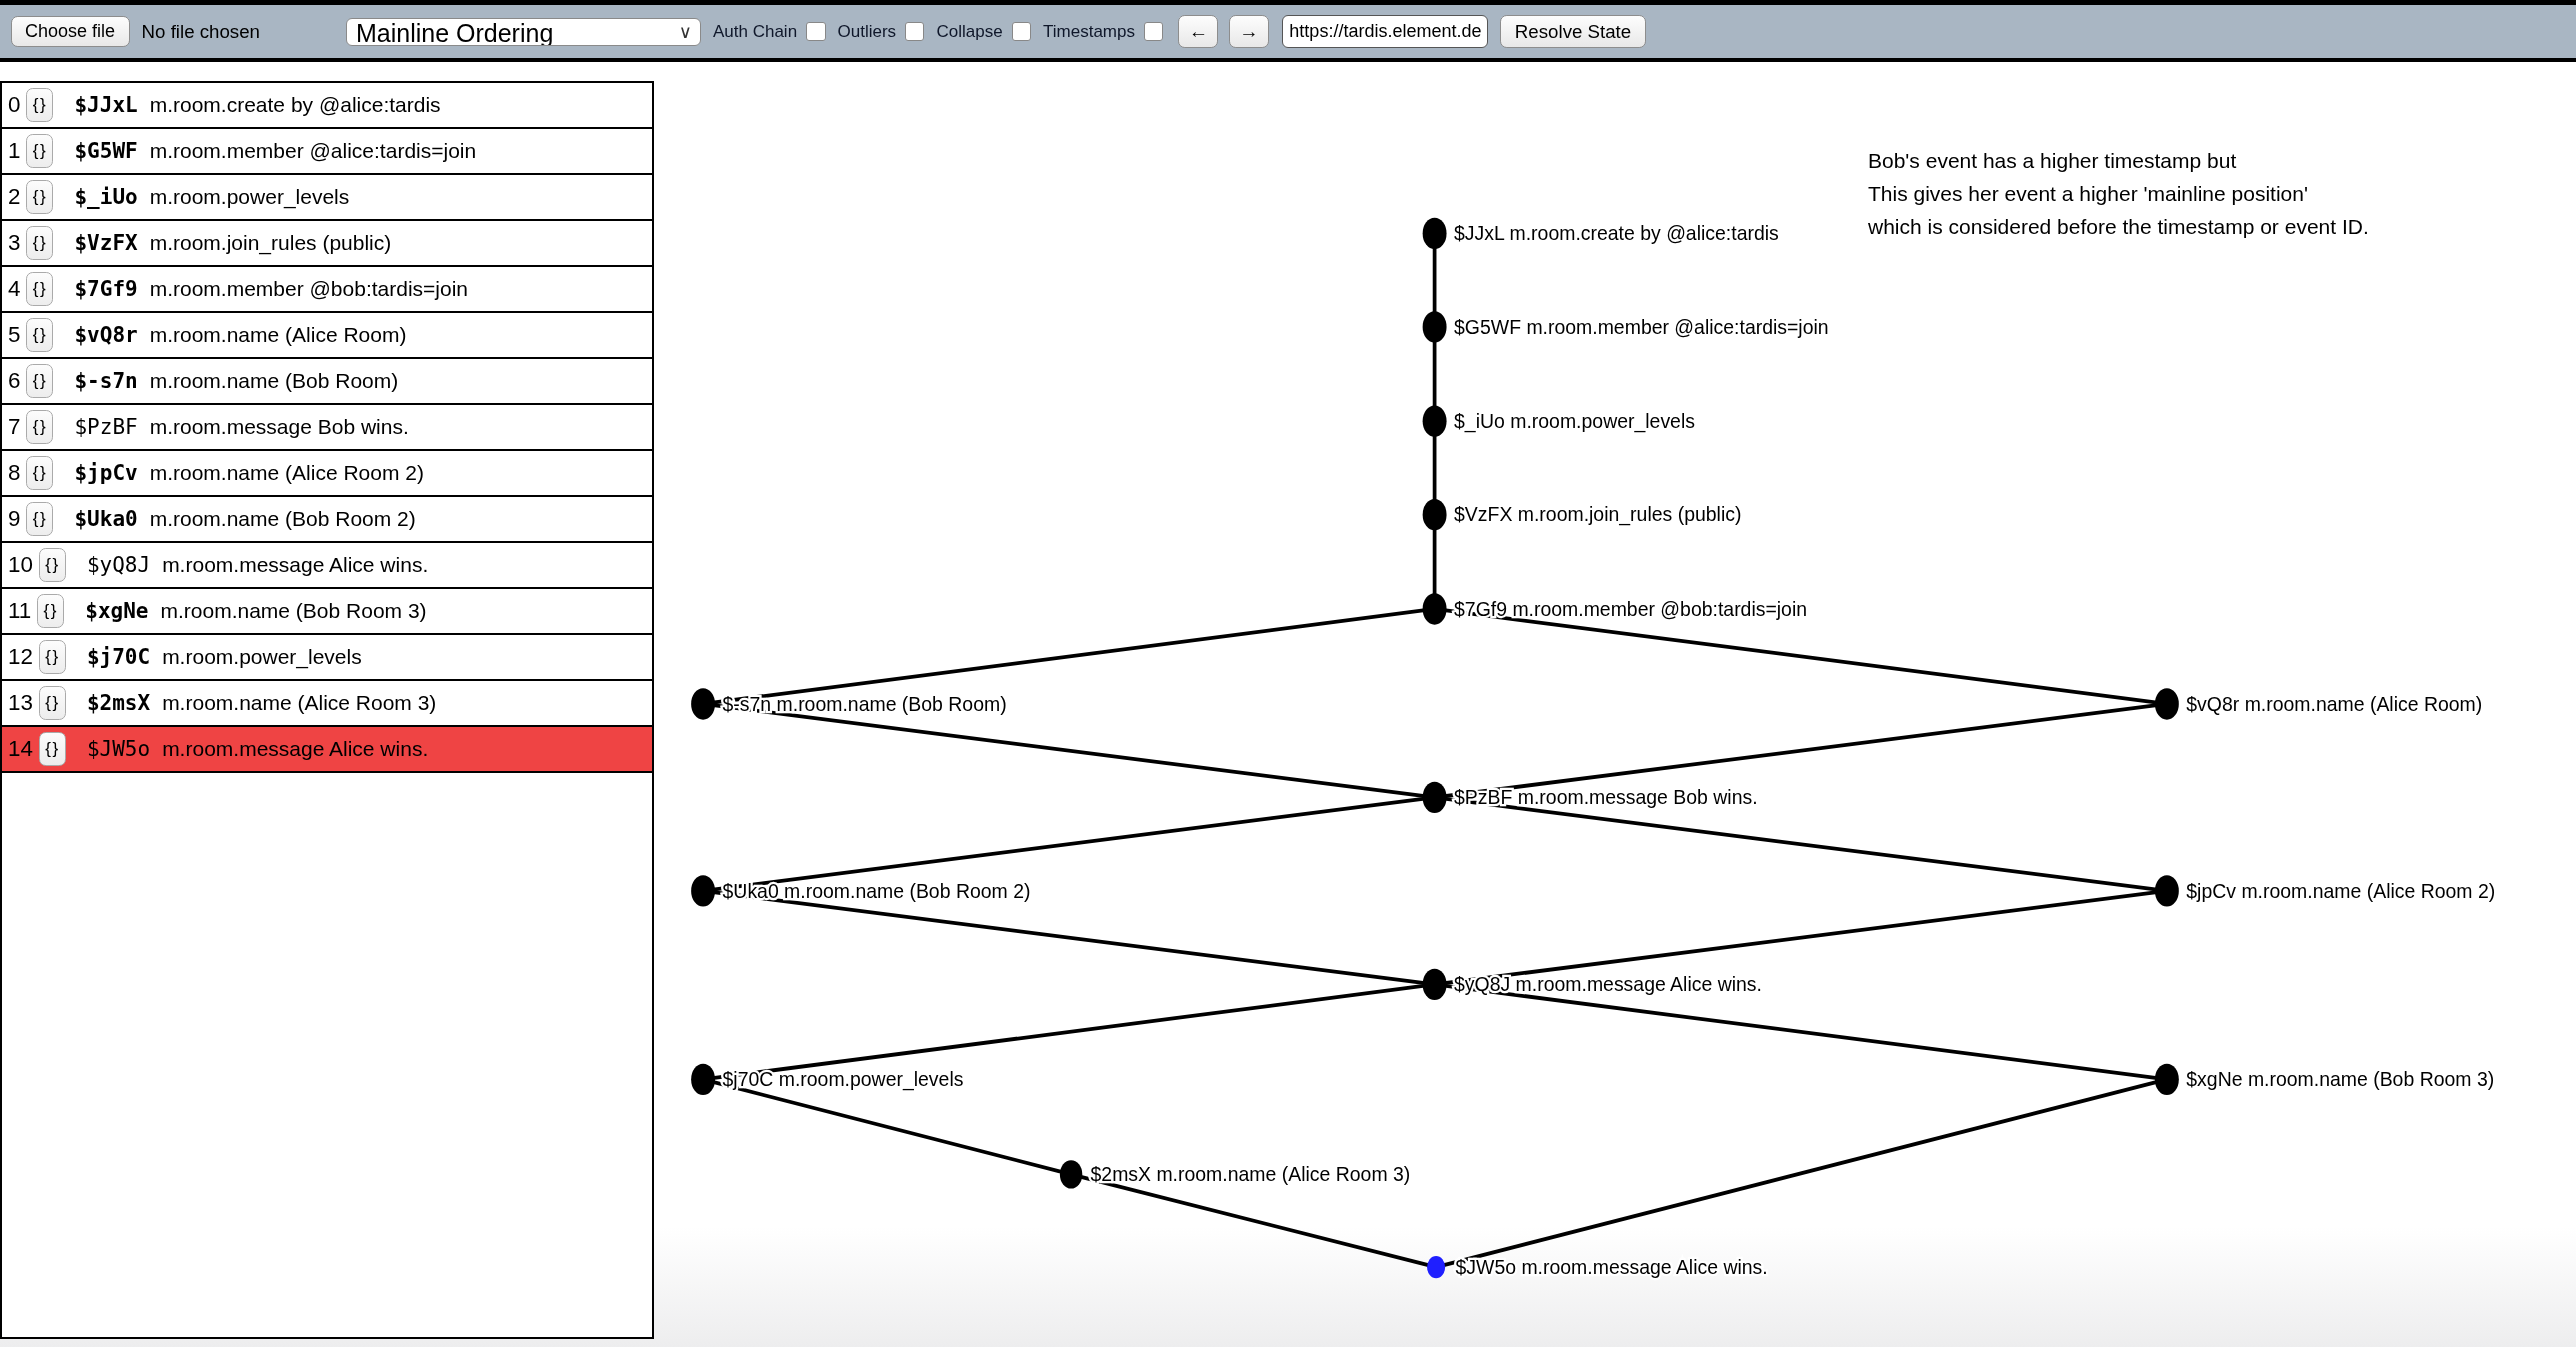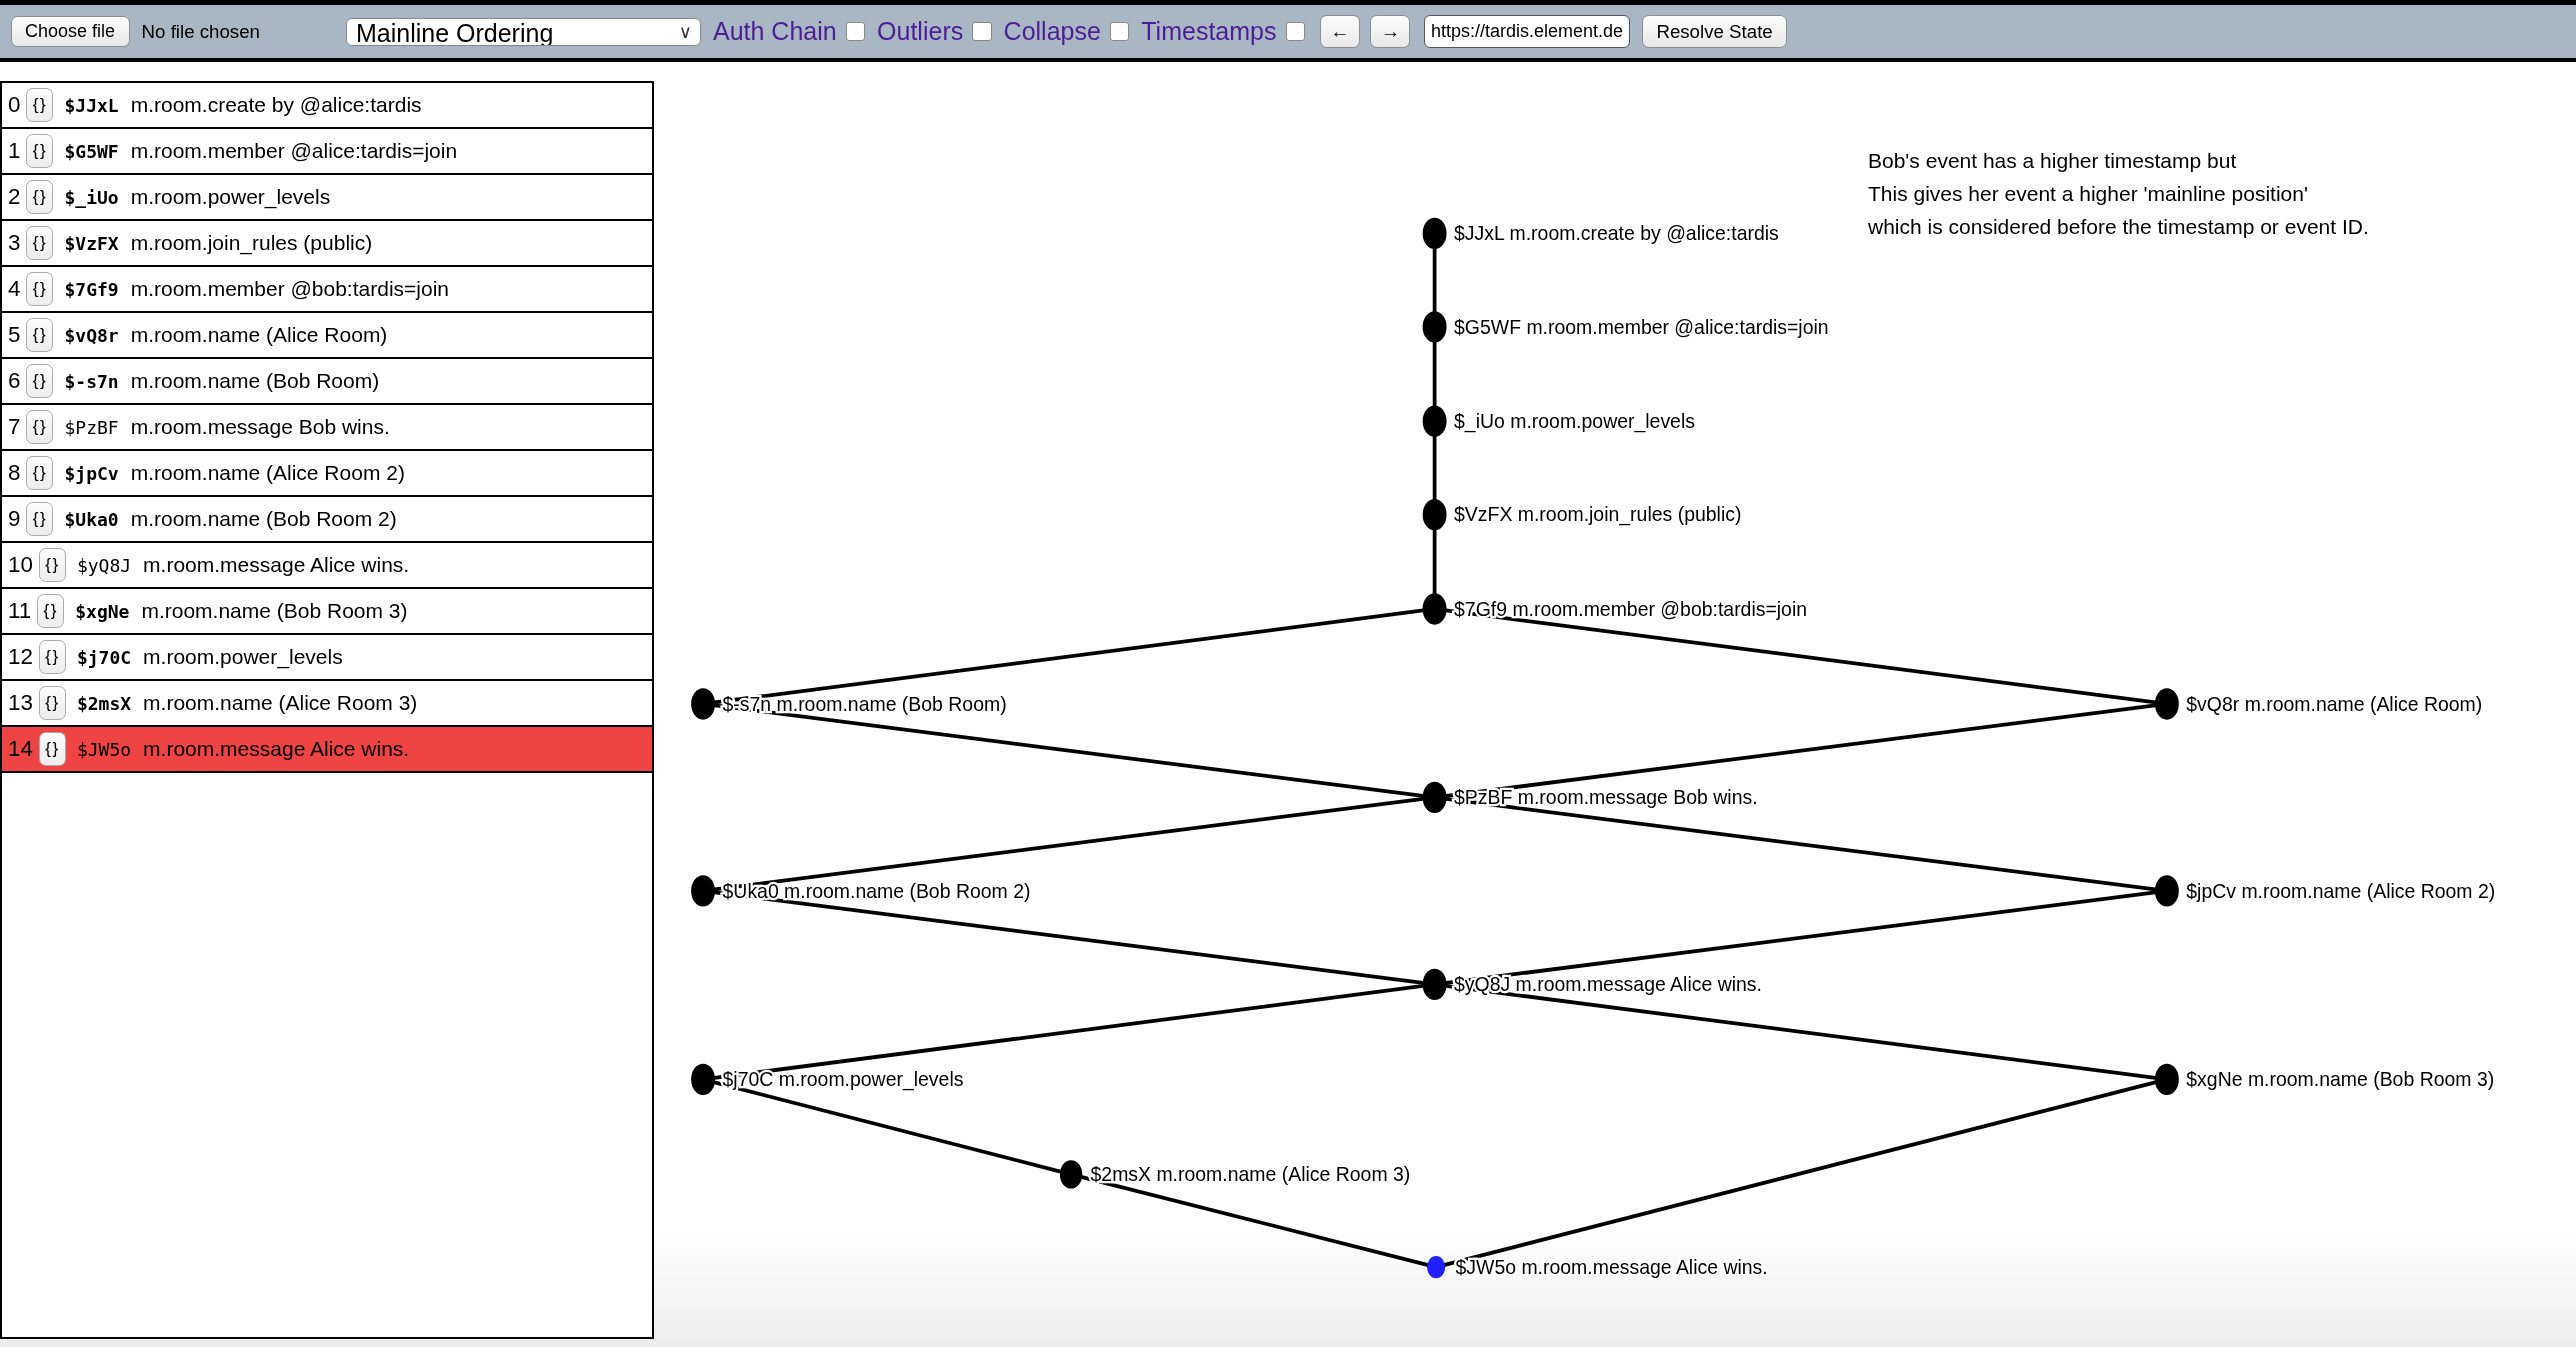--- a/index.html
+++ b/index.html
@@ -34,21 +34,21 @@
     -webkit-appearance:none; appearance:none;
     width:100%; height:100%;
     border:1.5px solid #8a8a8a; border-radius:6px; background:#fff;
     font-family:"Liberation Sans", sans-serif; font-size:25px; color:#000;
     padding:0 30px 0 9px;
   }
   .select-chevron {
     position:absolute; right:9px; top:3px; font-size:18px; color:#333;
     pointer-events:none;
   }
-  .cb-label { font-size:25px; color:#4c1d95; margin-left:12px; white-space:nowrap; }
+  .cb-label { font-size:17px; color:#0f172a; margin-left:12px; white-space:nowrap; }
   .cb-label:first-of-type { margin-left:9.7px; }
   input[type="checkbox"] {
     -webkit-appearance:none; appearance:none;
     width:19.4px; height:19.4px; margin:0 0 0 9px;
     background:#fff; border:1.5px solid #888; border-radius:3px;
   }
   .nav-btn { width:40px; height:33px; padding:0; margin-left:15px; font-size:19.4px; border-radius:6.7px; }
   .nav-btn + .nav-btn { margin-left:10.5px; }
   .url-input {
     margin-left:13.5px; width:206px; height:33px;
@@ -72,22 +72,22 @@
   .braces {
     margin-left:6px; flex:none;
     background:linear-gradient(180deg,#fcfcfc,#ededed);
     border:1.5px solid #aaa; border-radius:6.7px;
     font-family:"Liberation Sans", sans-serif;
     font-size:17px; color:#000; height:34px; min-width:27px;
     display:inline-flex; align-items:center; justify-content:center;
     letter-spacing:1.5px; padding:0 3.7px;
   }
   .eid {
-    margin-left:11px; flex:none;
-    font-family:"DejaVu Sans Mono", monospace; font-size:18px; color:#000;
+    margin-left:21px; flex:none;
+    font-family:"DejaVu Sans Mono", monospace; font-size:21px; color:#000;
   }
   .eid.bold { font-weight:700; }
   .desc { margin-left:12px; font-size:21px; color:#000; white-space:nowrap; }
 
   
   svg.dag { position:absolute; left:0; top:0; z-index:1; }
   svg.dag line { stroke:#000; stroke-width:5; }
   svg.dag text {
     font-family:"Liberation Sans", sans-serif; font-size:26px;
     fill:#000; stroke:#fff; stroke-width:6px; paint-order:stroke;

